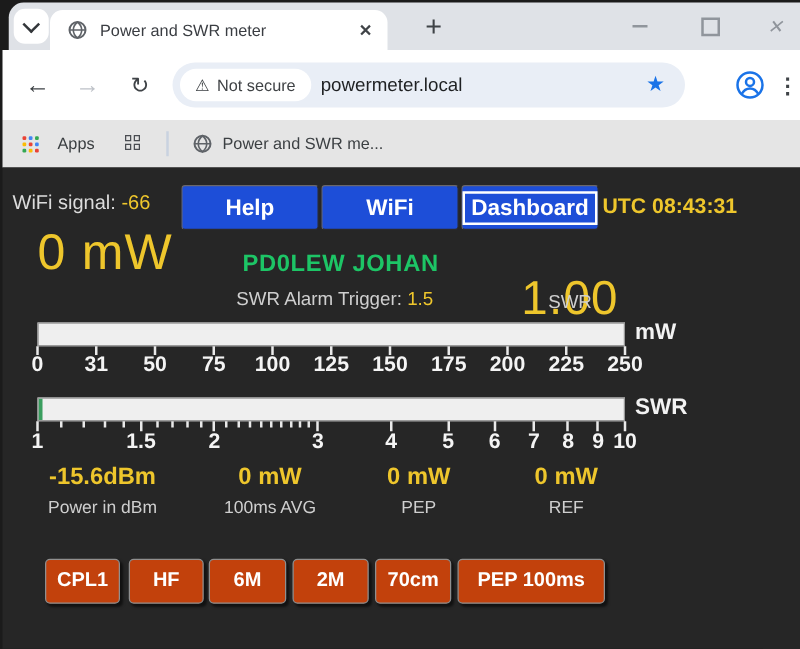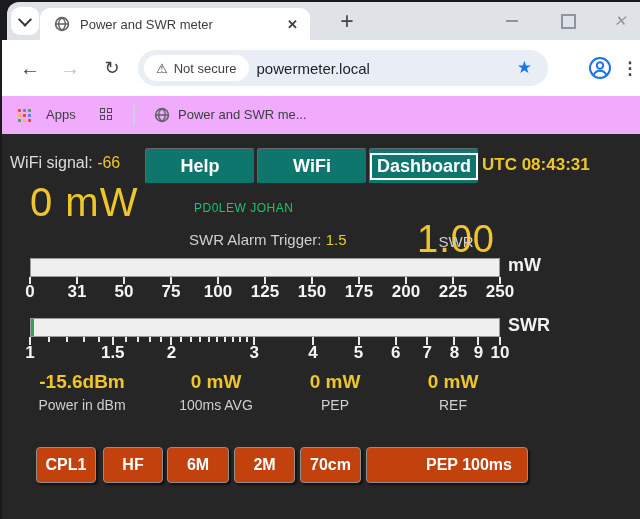--- a/index.html
+++ b/index.html
@@ -39,50 +39,50 @@
         align-items:center;padding:0 12px;gap:6px;}
   .chip .warn{font-size:13px;color:#3c4043;line-height:1;}
   .chip .chip-txt{font-size:13px;color:#3f4245;font-weight:500;white-space:nowrap;}
   .url-text{font-size:15px;color:#1e2022;margin-left:8px;white-space:nowrap;}
   .star{position:absolute;right:16px;top:7px;font-size:17px;color:#1a73e8;}
   .profile{position:absolute;left:586px;top:16px;display:flex;}
   .dots{position:absolute;left:620px;top:14px;width:16px;height:28px;display:flex;
         align-items:center;justify-content:center;font-size:17px;color:#3f4347;font-weight:bold;}
 
   
-  .bookmarks{position:absolute;left:2px;top:96px;width:638px;height:38px;background:#f0abfc;}
+  .bookmarks{position:absolute;left:2px;top:96px;width:638px;height:38px;background:#e5e5e5;}
   .appsgrid{position:absolute;left:16px;top:13px;width:13px;height:13px;display:grid;
             grid-template-columns:repeat(3,3px);grid-template-rows:repeat(3,3px);gap:2px;}
   .appsgrid i{border-radius:1px;display:block;}
   .bm-label{position:absolute;top:11px;font-size:13px;color:#3c4043;white-space:nowrap;}
   .lbl-apps{left:44px;}
   .collections{position:absolute;left:98px;top:12px;width:14px;height:14px;display:grid;
                grid-template-columns:repeat(2,5px);grid-template-rows:repeat(2,5px);gap:2px;}
   .collections i{border:1.5px solid #4a4d52;display:block;}
   .bm-sep{position:absolute;left:131px;top:9px;width:2px;height:20px;background:#c9d2e0;}
   .bm-globe{position:absolute;left:152px;top:11px;display:flex;}
   .lbl-bookmark{left:176px;}
 
   
   .page{position:absolute;left:2px;top:134px;width:638px;height:385px;background:#262626;}
   .wifi-row{position:absolute;left:8px;top:20px;font-size:16px;color:#dcdcdc;}
   .yellow{color:#eec62c;}
   .green{color:#1dc566;}
-  .topbtn{position:absolute;top:14px;height:34px;background:#0f766e;color:#fff;
+  .topbtn{position:absolute;top:14px;height:34px;background:#1d4ed8;color:#fff;
           border:1px solid #6a676b;border-bottom-color:#2c2a2c;border-right-color:#2c2a2c;
           border-radius:3px;font-size:18px;font-weight:600;display:flex;align-items:center;
           justify-content:center;font-family:"Liberation Sans",sans-serif;}
   .btn-help{left:143px;width:108px;} .btn-wifi{left:255px;width:108px;}
   .btn-dash{left:367px;width:108px;}
   .dash-inner{border:2px solid #fff;padding:1px 5px;}
   .utc{position:absolute;left:480px;top:21px;font-size:17px;font-weight:bold;}
   .big-val{position:absolute;font-size:40px;font-weight:500;letter-spacing:1px;}
   .bv-power{left:28px;top:46px;}
   .bv-swr{left:396px;top:48px;width:116px;text-align:center;font-size:38px;margin-top:36px;}
-  .callsign{position:absolute;left:192px;top:67px;font-size:12px;font-weight:normal;letter-spacing:.5px;text-align:center;}
+  .callsign{position:absolute;left:192px;top:67px;font-size:19px;font-weight:bold;letter-spacing:.5px;text-align:center;}
   .alarm{position:absolute;left:187px;top:97px;font-size:15px;color:#cfcfcf;}
   .swr-caption{position:absolute;left:396px;top:99px;width:116px;text-align:center;
                font-size:15px;color:#cfcfcf;}
 
   .meter-bar{position:absolute;left:28px;width:470px;height:19px;background:#efefef;
              border:1px solid #9a9a9a;box-sizing:border-box;}
   .bar-power{top:124px;} .bar-swr{top:184px;}
   .swr-fill{position:absolute;left:0;top:0;width:3px;height:17px;background:#3a9e5f;}
   .unit{position:absolute;left:506px;font-size:18px;font-weight:bold;color:#f2f2f2;}
   .unit-mw{top:121px;} .unit-swr{top:181px;}
@@ -94,21 +94,21 @@
   .readout .val{font-size:19px;font-weight:bold;}
   .readout .cap{font-size:14px;color:#cfcfcf;margin-top:4px;}
   .ro-0{left:20px;top:237px;} .ro-1{left:154px;top:237px;}
   .ro-2{left:273px;top:237px;} .ro-3{left:391px;top:237px;}
 
   .modebtn{position:absolute;top:313px;height:34px;background:#c2410c;color:#fff;
            border:1px solid #8f8f8f;border-radius:4px;font-size:16px;font-weight:600;
            display:flex;align-items:center;justify-content:center;
            box-shadow:2px 2px 2px rgba(0,0,0,.55);}
   .mb-0{left:34px;width:58px;} .mb-1{left:101px;width:58px;} .mb-2{left:165px;width:60px;}
-  .mb-3{left:232px;width:59px;} .mb-4{left:298px;width:59px;} .mb-5{left:364px;width:116px;padding-left:44px;}
+  .mb-3{left:232px;width:59px;} .mb-4{left:298px;width:59px;} .mb-5{left:364px;width:116px;}
 </style>
 </head>
 <body>
 
 <div class="stage">
 
   <div class="tabstrip">
     <div class="tab-search">
       <span class="chev"></span>
     </div>

